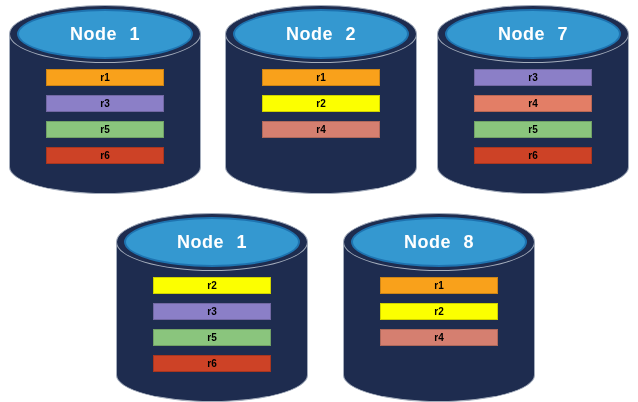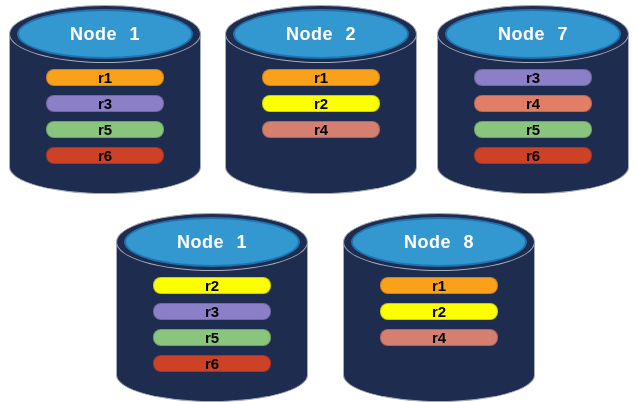--- a/index.html
+++ b/index.html
@@ -75,28 +75,28 @@
   .bars {
     position: absolute;
     top: 64px;
     left: 50%;
     transform: translateX(-50%);
     width: 118px;
   }
   .bar {
     height: 15px;
     margin-bottom: 9px;
-    border-radius: 8px;
+    border-radius: 0;
     border: 1px solid rgba(0,0,0,0.18);
     box-sizing: content-box;
     display: flex;
     align-items: center;
     justify-content: center;
     color: #000000;
-    font-size: 15px;
+    font-size: 10px;
     font-weight: bold;
     line-height: 15px;
   }
 </style>
 </head>
 <body>
 
 <div id="canvas">
     <div class="cylinder pos-0">
       <div class="cyl-body"></div>

